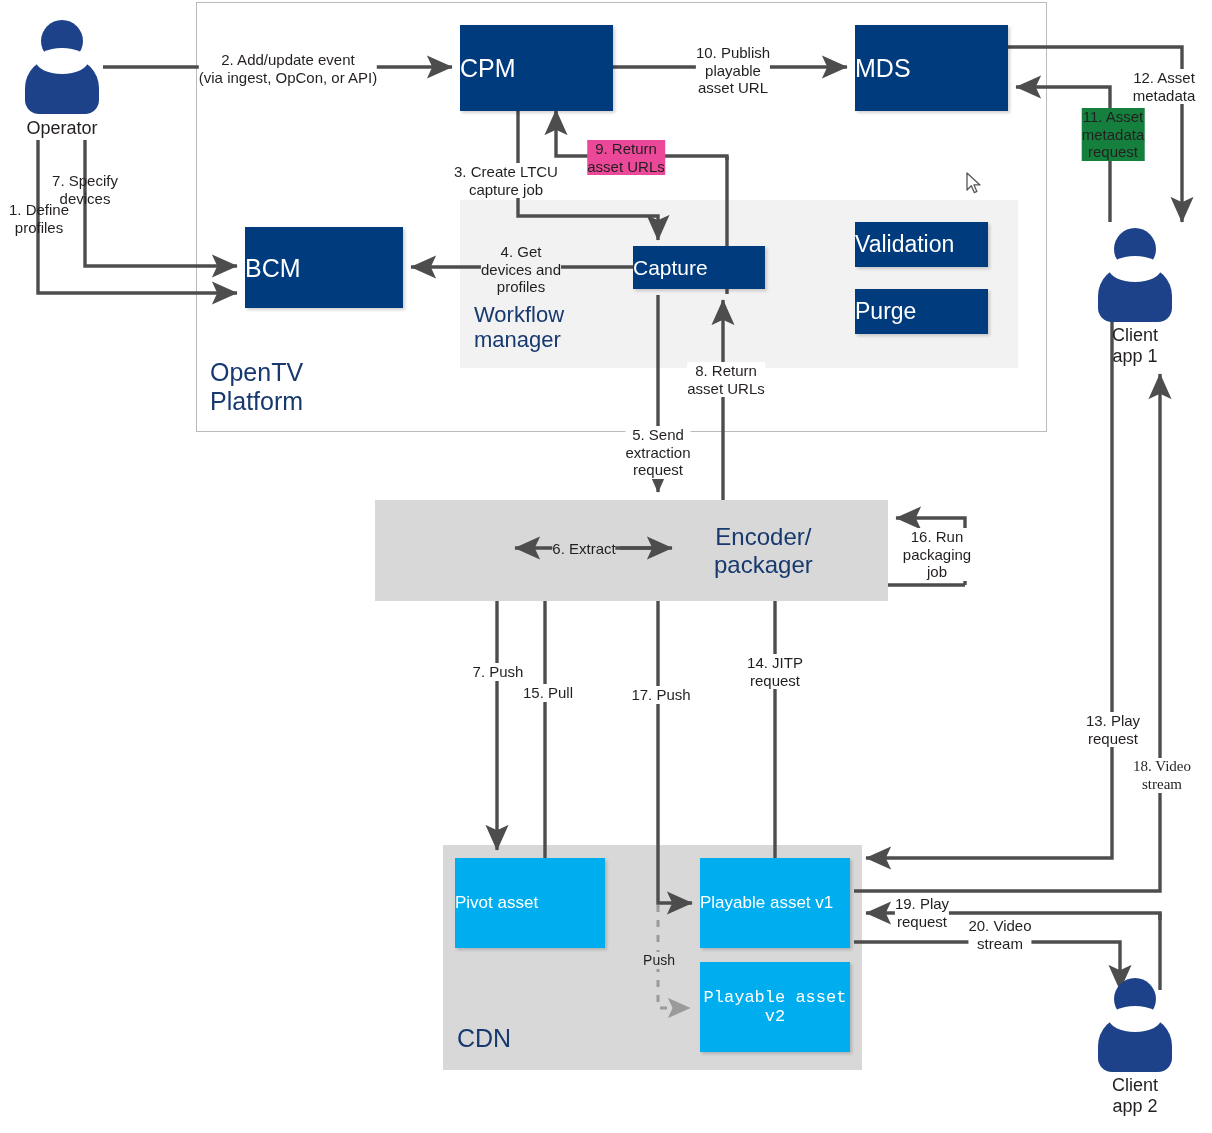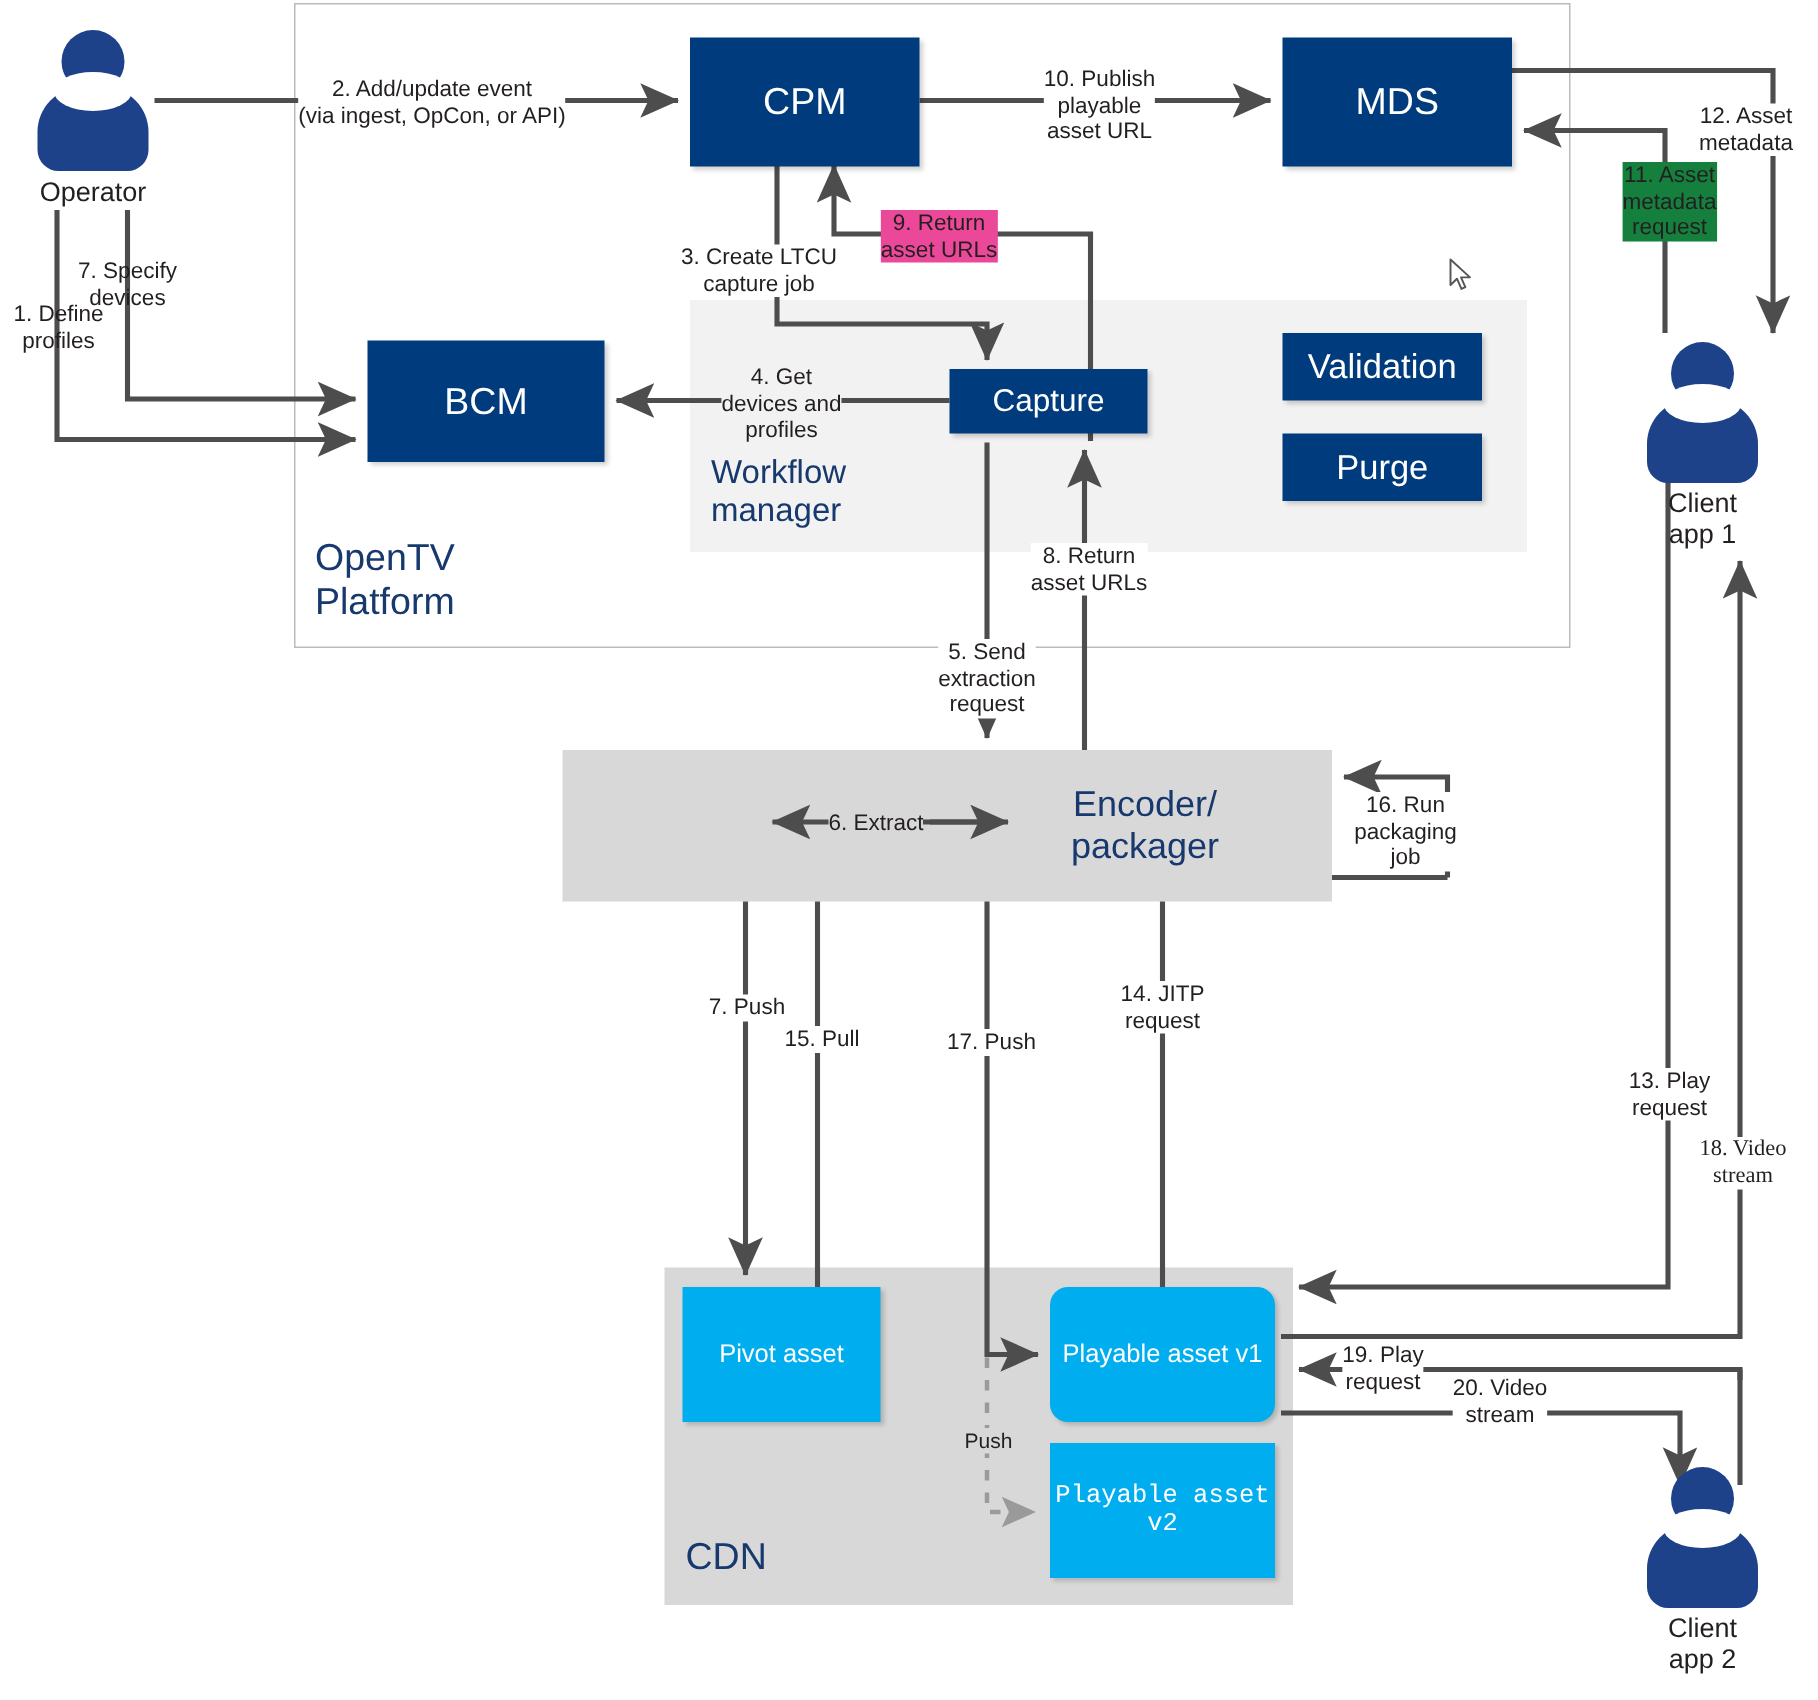--- a/index.html
+++ b/index.html
@@ -8,21 +8,21 @@
   svg.layer{position:absolute;left:0;top:0;width:1212px;height:1133px;}
 
   
   .panel{position:absolute;box-sizing:border-box;}
   .panel-outline{border:1px solid #b9bcbe;background:transparent;}
   .panel-light{background:#f2f2f2;}
   .panel-gray{background:#d8d8d8;}
 
   
   .node{position:absolute;box-sizing:border-box;display:flex;align-items:center;
-        justify-content:center;text-align:center;color:#ffffff;
+        text-align:center;color:#ffffff;
         box-shadow:2px 2px 3px rgba(0,0,0,.18);}
   .node.navy{background:#003b7d;}
   .node.cyan{background:#00aeef;}
   .node .lbl{line-height:1.12;}
 
   
   .txt{position:absolute;color:#231f20;line-height:1.18;white-space:pre;}
   .txt.c{text-align:center;transform:translateX(-50%);}
   .panel-title{position:absolute;color:#17396e;line-height:1.15;white-space:pre;}
 
@@ -129,26 +129,26 @@
 
   <div class="node navy" style="left:855px;top:222px;width:133px;height:45px;font-size:23px;">
     <span class="lbl">Validation</span>
   </div>
 
   <div class="node navy" style="left:855px;top:289px;width:133px;height:45px;font-size:23px;">
     <span class="lbl">Purge</span>
   </div>
 
 
-  <div class="node cyan" style="left:455px;top:858px;width:132px;height:90px;font-size:17px;">
+  <div class="node cyan" style="left:455px;top:858px;width:150px;height:90px;font-size:17px;">
     <span class="lbl">Pivot
 asset</span>
   </div>
 
-  <div class="node cyan" style="left:700px;top:858px;width:150px;height:90px;font-size:17px;border-radius:12px;">
+  <div class="node cyan" style="left:700px;top:858px;width:150px;height:90px;font-size:17px;">
     <span class="lbl">Playable asset v1</span>
   </div>
 
   <div class="node cyan" style="left:700px;top:962px;width:150px;height:90px;font-size:17px;font-family:Liberation Mono, monospace;">
     <span class="lbl">Playable asset v2</span>
   </div>
 
   <div class="panel-title" style="left:210px;top:358px;font-size:25px;">OpenTV
 Platform</div>
 

